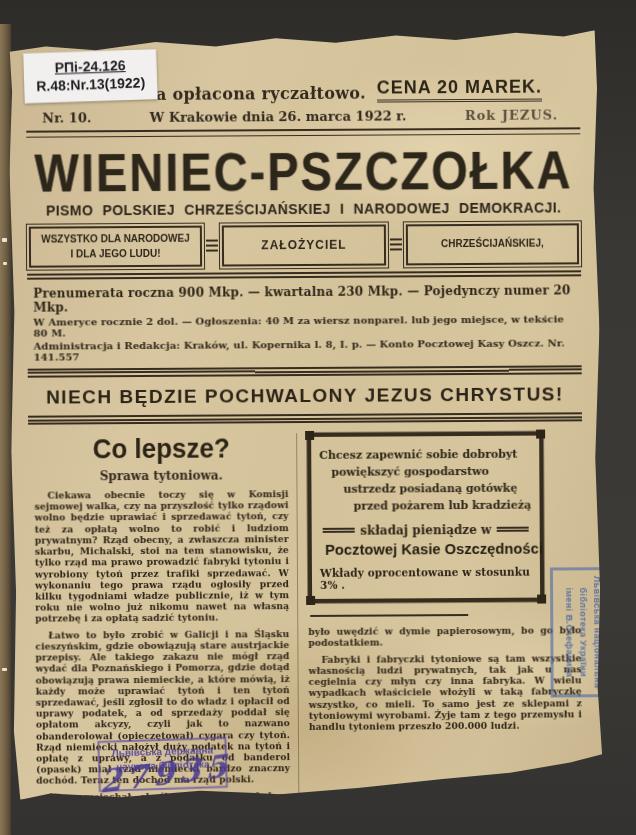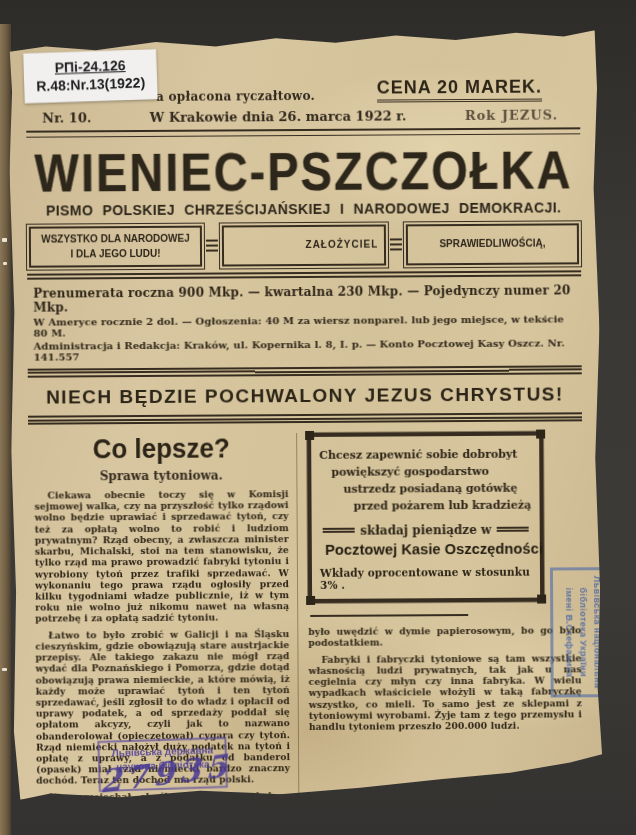--- a/index.html
+++ b/index.html
@@ -31,39 +31,39 @@
   .shelf-label{
     position:absolute; left:18px; top:20px; background:#f1f0ee; color:#1d1d20;
     padding:7px 12px 8px 12px; transform:rotate(-1.6deg);
     box-shadow:0 1px 3px rgba(0,0,0,.35);
     font-family:"Liberation Sans", sans-serif; font-weight:bold; font-size:14px; line-height:1.25;
     text-align:center; z-index:5;
   }
   .shelf-label .l1{text-decoration:underline;}
   
   .row1{display:flex; align-items:flex-end; justify-content:space-between; padding:48px 58px 0 150px;}
-  .postage{font-weight:bold; font-size:12px; letter-spacing:.3px;}
+  .postage{font-weight:bold; font-size:16px; letter-spacing:.3px;}
   .price{font-family:"Liberation Sans", sans-serif; font-weight:bold; font-size:18px; letter-spacing:1px; border-bottom:3px double #3a3123; padding-bottom:1px; color:#2c2517;}
   .row2{display:flex; align-items:baseline; justify-content:space-between; padding:6px 42px 0 36px; font-weight:bold; font-size:13px;}
   .volume{opacity:.75; letter-spacing:1px;}
   .rule-double{height:4px; border-top:2px solid #362d20; border-bottom:1px solid #362d20; margin:5px 20px 0 20px;}
   .rule-thick{height:6px; margin:6px 20px 0 20px; background:repeating-linear-gradient(to bottom,#362d20 0 2px, rgba(0,0,0,0) 2px 4px);}
   .rule-multi{height:9px; margin:4px 20px 0 20px; background:repeating-linear-gradient(to bottom,#362d20 0 2px, rgba(0,0,0,0) 2px 3.5px);}
   
   .masthead{white-space:nowrap; text-align:center; font-family:"Liberation Sans", sans-serif; font-weight:bold;
     font-size:47px; letter-spacing:2px; color:#2d261a; margin:8px 0 2px 0; line-height:1.0;
     transform:scaleY(1.16); transform-origin:center top; text-shadow:0 0 1px rgba(45,38,26,.6);}
   .subtitle{text-align:center; font-family:"Liberation Sans", sans-serif; font-weight:bold; font-size:14px; letter-spacing:.4px; word-spacing:5px; color:#2d261a; margin-top:10px;}
   
   .mottos{display:flex; align-items:stretch; justify-content:space-between; padding:0 22px; margin-top:8px; gap:4px;}
   .motto-box{border:2px solid #362d20; outline:1px solid #362d20; outline-offset:2px; padding:4px 6px;
     display:flex; flex-direction:column; justify-content:center; text-align:center;
     font-family:"Liberation Sans", sans-serif; font-weight:bold; font-size:10px; line-height:1.45; color:#2d261a;}
   .motto-box.b1{width:188px;} .motto-box.b2{width:178px;} .motto-box.b3{width:188px;}
-  .motto-box .small{font-size:10px; letter-spacing:1px;text-align:right;}
+  .motto-box .small{font-size:12px; letter-spacing:1px;}
   .sep{width:14px; height:14px; align-self:center; background:repeating-linear-gradient(to bottom,#362d20 0 2px, rgba(0,0,0,0) 2px 5px);}
   
   .subs{padding:7px 26px 2px 26px; color:#2f2719;}
   .subs .s1{font-weight:bold; font-size:12px; letter-spacing:.2px;}
   .subs .s2,.subs .s3{font-weight:bold; font-size:10px; margin-top:2px; letter-spacing:.1px;}
   
   .banner{text-align:center; font-family:"Liberation Sans", sans-serif; font-weight:bold; font-size:19px; letter-spacing:1.5px; color:#2b2417; padding:9px 0 3px 0;}
   
   .cols{display:flex; padding:10px 22px 0 26px; gap:10px;}
   .col-left{width:254px; border-right:1px solid rgba(70,56,34,.45); padding-right:8px;}
@@ -130,21 +130,21 @@
       <div class="motto-box b1">
         <div>WSZYSTKO DLA NARODOWEJ</div>
         <div>I DLA JEGO LUDU!</div>
       </div>
       <div class="sep"></div>
       <div class="motto-box b2">
         <div class="small">ZAŁOŻYCIEL</div>
       </div>
       <div class="sep"></div>
       <div class="motto-box b3">
-        <div>SPRAWIEDLIWOŚCIĄ,</div>
+        <div>CHRZEŚCIJAŃSKIEJ,</div>
       </div>
     </div>
     <div class="rule-thick"></div>
 
     <div class="subs">
       <div class="s1">Prenumerata roczna 900 Mkp. — kwartalna 230 Mkp. — Pojedynczy numer 20 Mkp.</div>
       <div class="s2">W Ameryce rocznie 2 dol. — Ogłoszenia: 40 M za wiersz nonparel. lub jego miejsce, w tekście 80 M.</div>
       <div class="s3">Administracja i Redakcja: Kraków, ul. Kopernika l. 8, I. p. — Konto Pocztowej Kasy Oszcz. Nr. 141.557</div>
     </div>
     <div class="rule-multi"></div>

